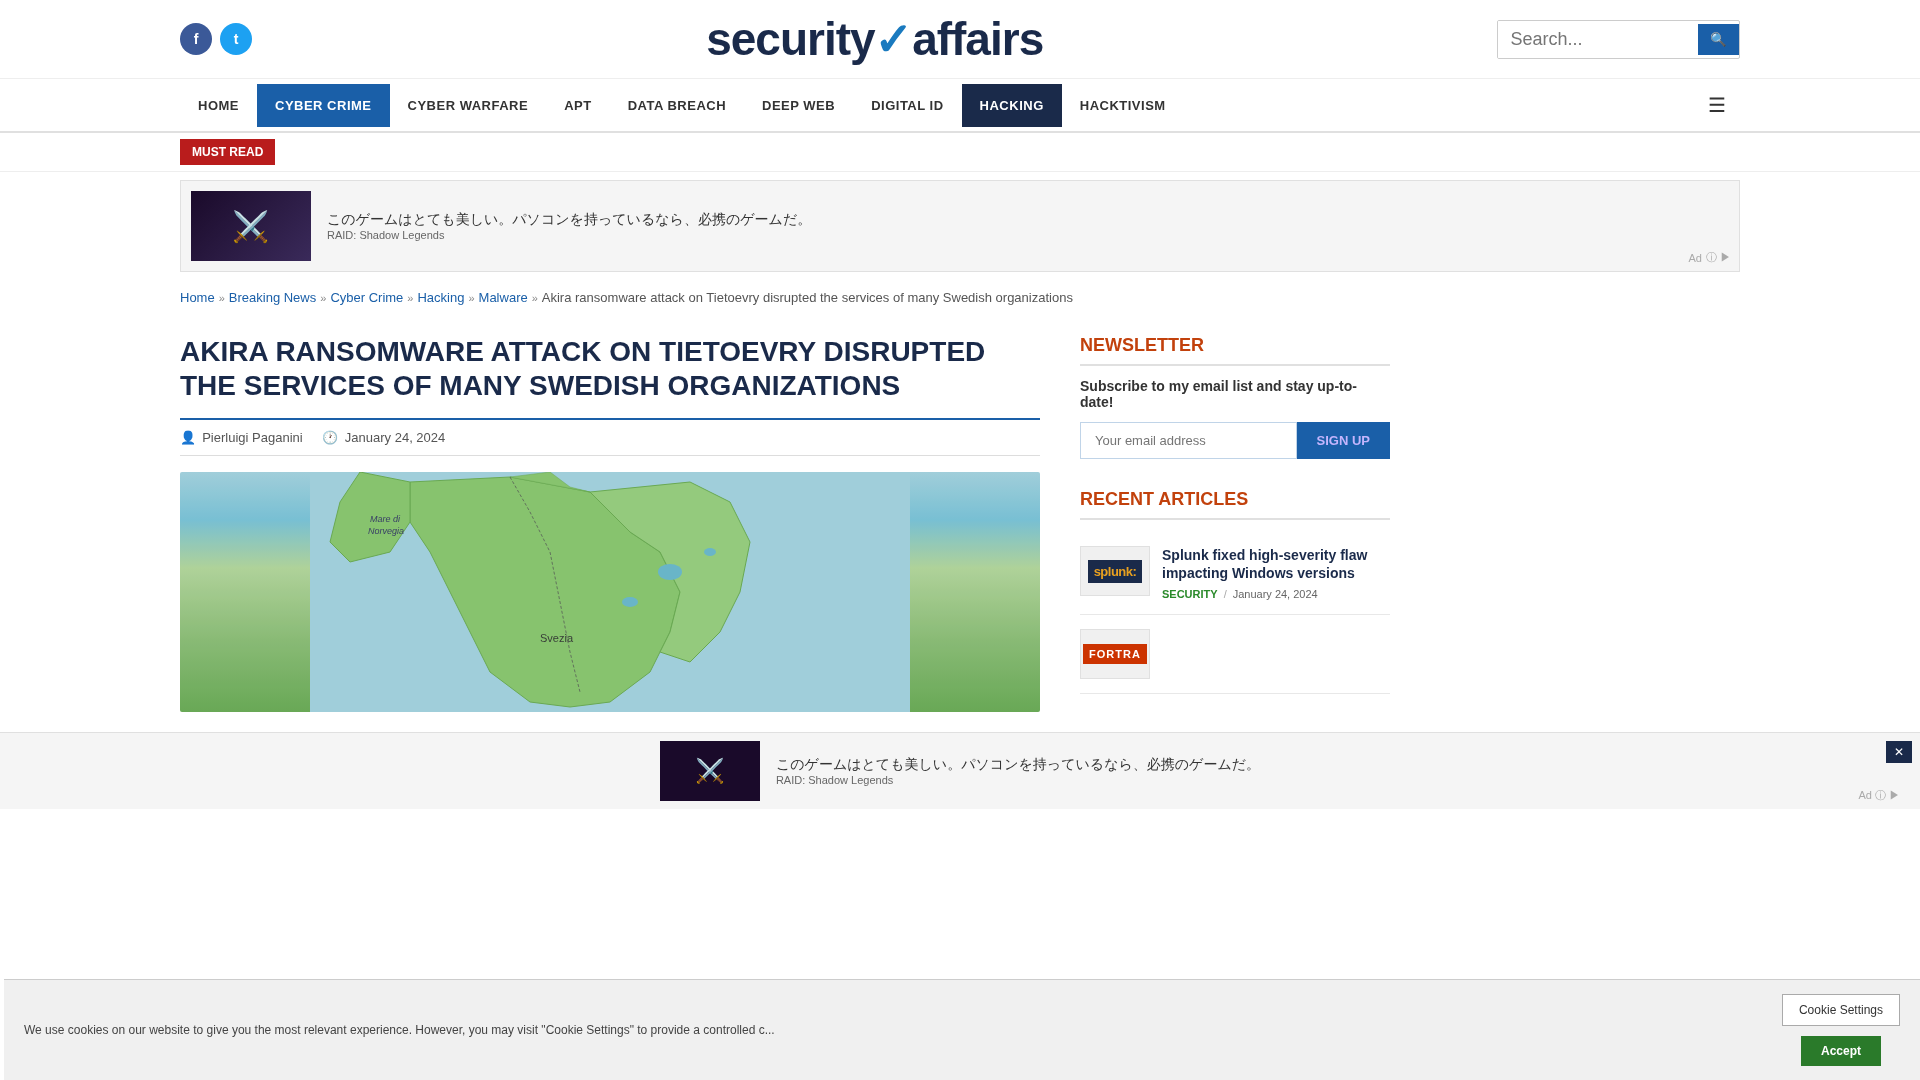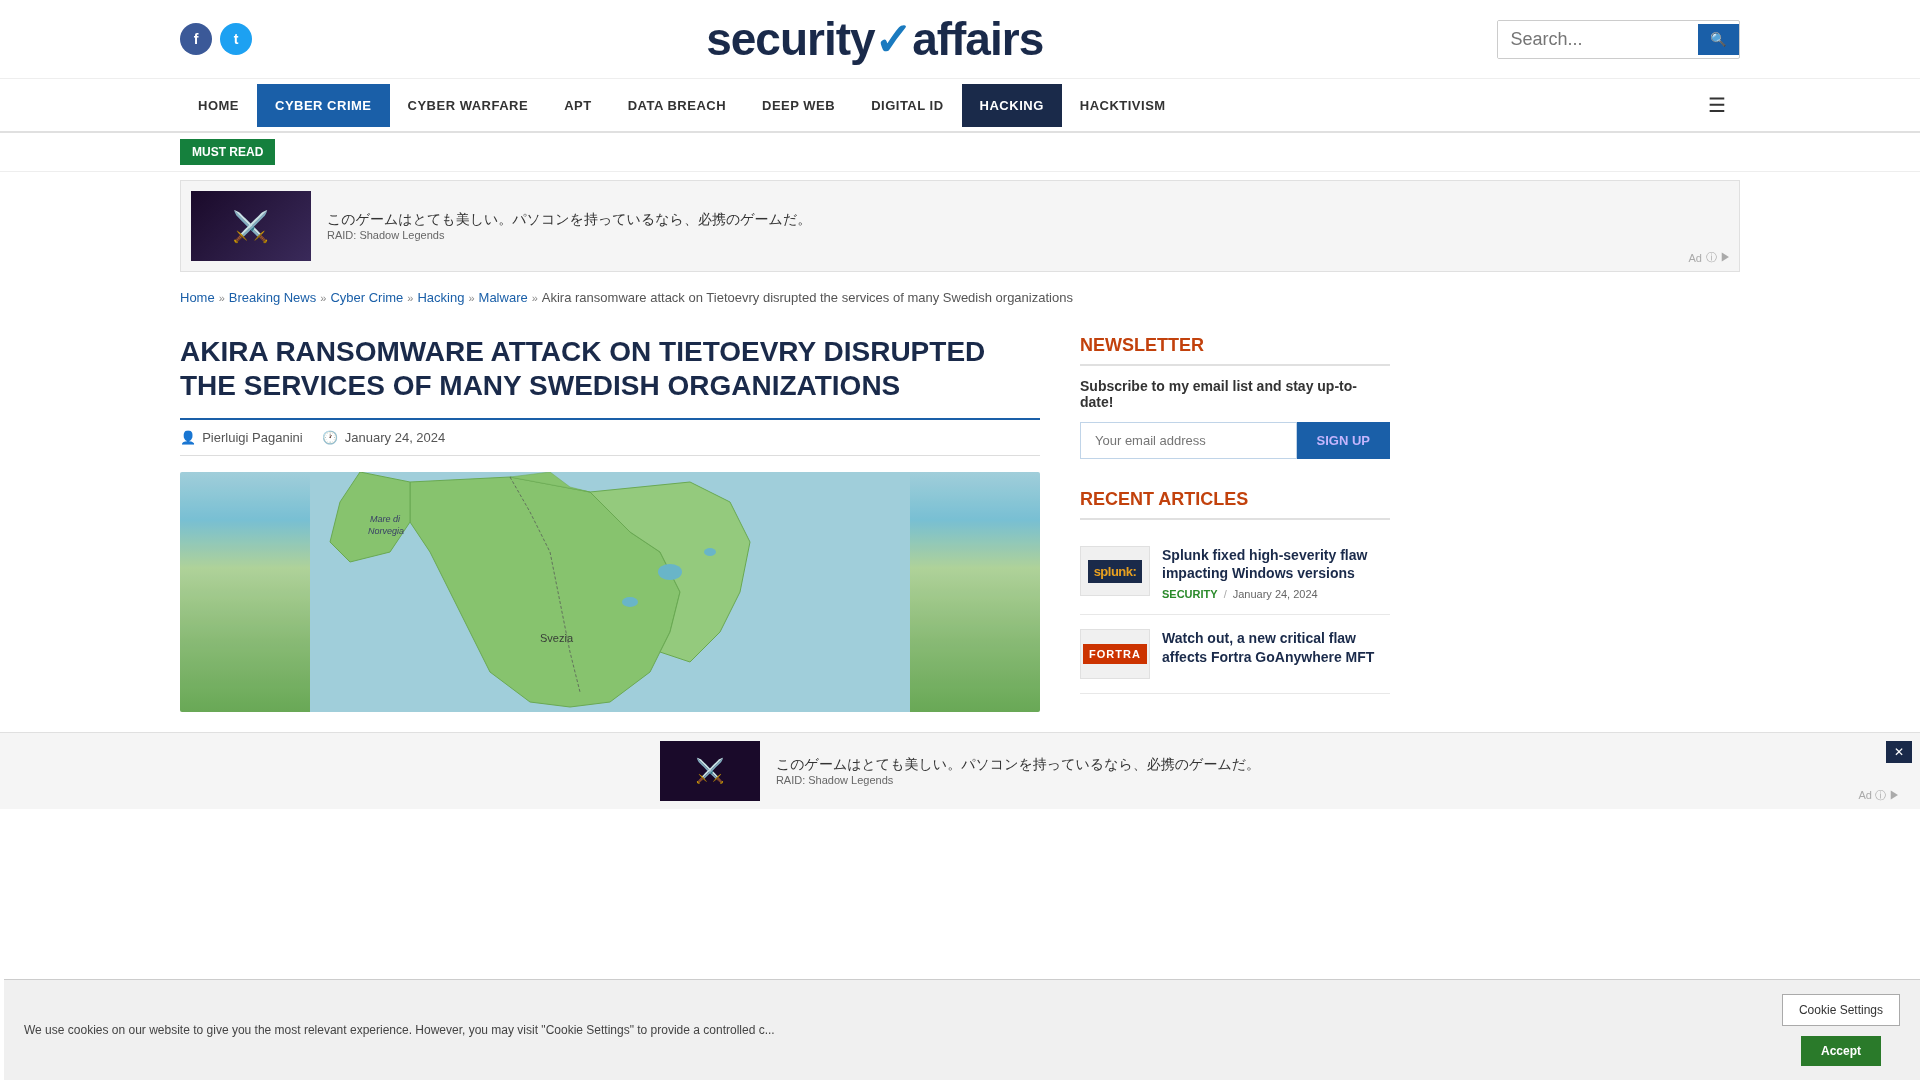--- a/index.html
+++ b/index.html
@@ -19,21 +19,21 @@
 
     
     .nav { background: #fff; border-bottom: 2px solid #e0e0e0; display: flex; align-items: center; padding: 0 180px; }
     .nav-item { padding: 14px 18px; font-size: 13px; font-weight: 600; color: #333; cursor: pointer; text-transform: uppercase; letter-spacing: 0.5px; text-decoration: none; }
     .nav-item.active-blue { background: #1a5fa8; color: #fff; }
     .nav-item.active-dark { background: #1a2a4a; color: #fff; }
     .nav-hamburger { margin-left: auto; font-size: 20px; cursor: pointer; padding: 14px; }
 
     
     .ticker { background: #fff; padding: 6px 180px; display: flex; align-items: center; border-bottom: 1px solid #eee; overflow: hidden; }
-    .must-read { background: #15803d; color: #fff; font-weight: bold; font-size: 12px; padding: 6px 12px; white-space: nowrap; margin-right: 12px; }
+    .must-read { background: #b91c1c; color: #fff; font-weight: bold; font-size: 12px; padding: 6px 12px; white-space: nowrap; margin-right: 12px; }
     .ticker-text { font-size: 13px; color: #333; white-space: nowrap; overflow: hidden; }
 
     
     .ad-banner { background: #f5f5f5; margin: 8px 180px; padding: 10px; display: flex; align-items: center; justify-content: space-between; border: 1px solid #e0e0e0; position: relative; }
     .ad-banner-inner { display: flex; align-items: center; gap: 16px; }
     .ad-img { width: 120px; height: 70px; background: #2a1a3a; display: flex; align-items: center; justify-content: center; overflow: hidden; }
     .ad-img-inner { width: 100%; height: 100%; background: linear-gradient(135deg, #1a0a2a, #3a2a5a); display: flex; align-items: center; justify-content: center; }
     .ad-img-warrior { font-size: 30px; }
     .ad-text { font-size: 14px; color: #333; }
     .ad-tag { font-size: 11px; color: #666; }
@@ -230,23 +230,20 @@
             <span class="sep">/</span>
             <span class="date-sm">January 24, 2024</span>
           </div>
         </div>
       </div>
 
       <div class="article-card">
         <div class="article-card-logo">
           <span class="fortra-logo">FORTRA</span>
         </div>
-        <div class="article-card-info">
-          <div class="article-card-title">Watch out, a new critical flaw affects Fortra GoAnywhere MFT</div>
-        </div>
       </div>
     </div>
   </div>
 </div>
 
 <div class="bottom-ad">
   <div class="bottom-ad-img">
     <span style="font-size:24px;">⚔️</span>
   </div>
   <div>

